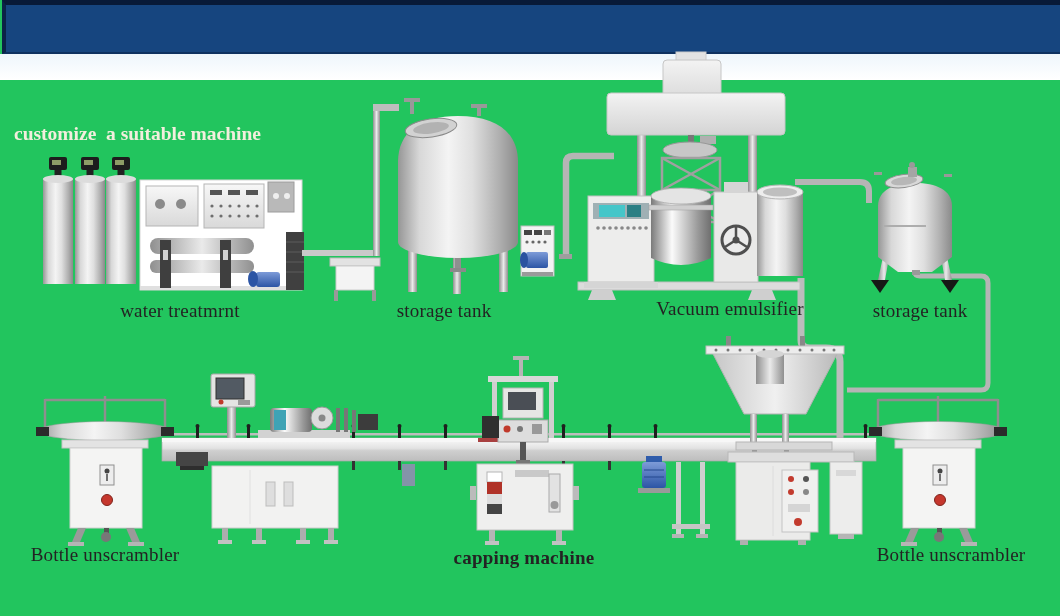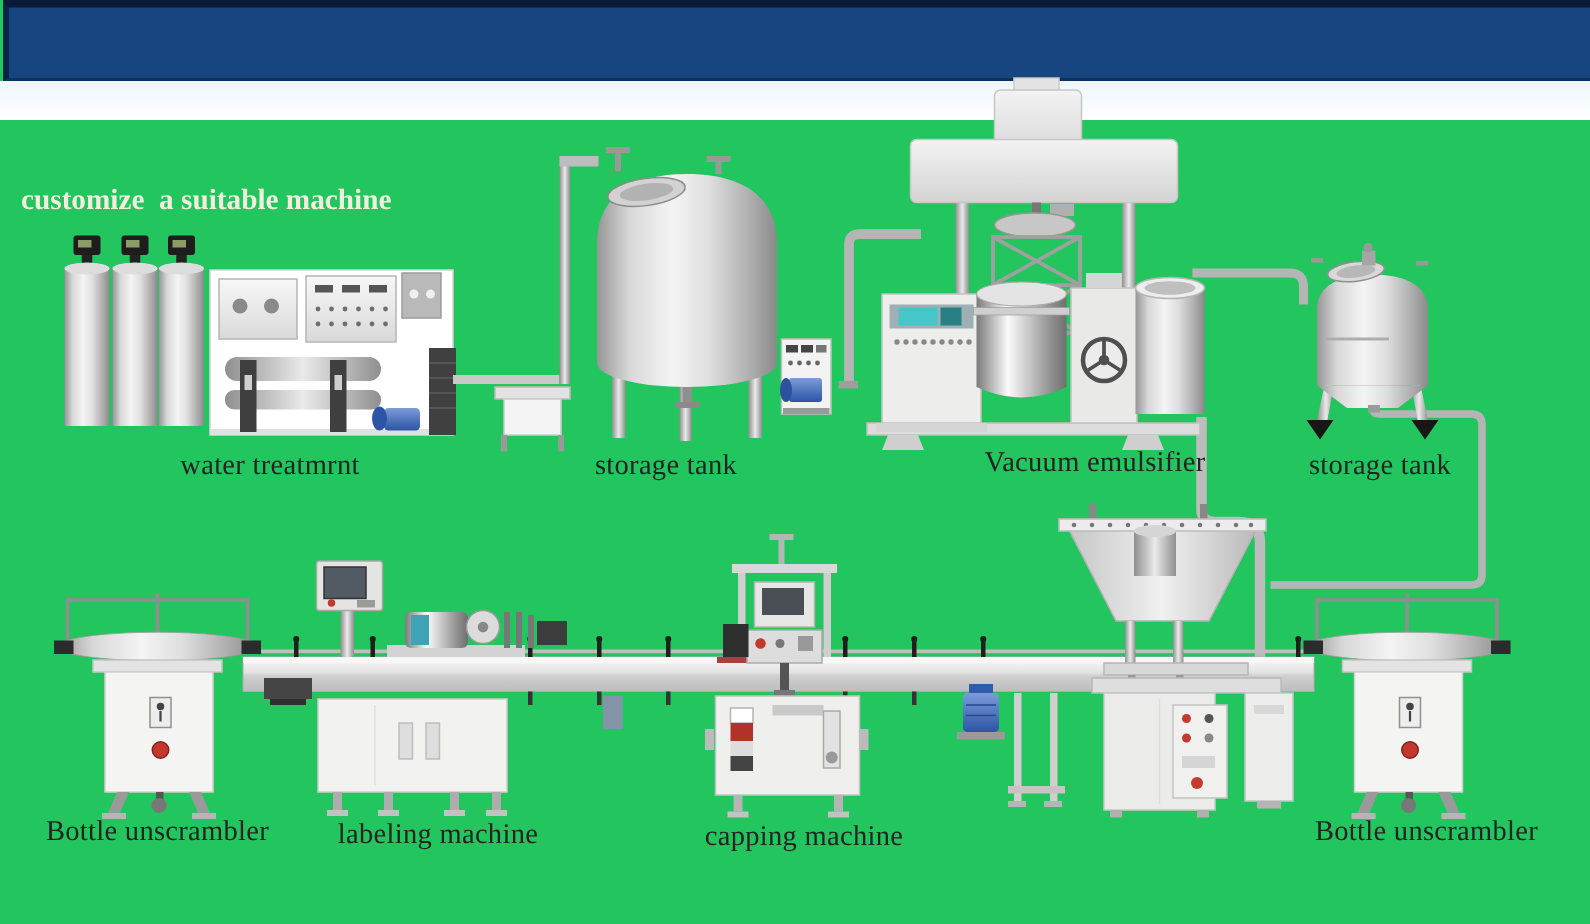--- a/index.html
+++ b/index.html
@@ -471,16 +471,15 @@
       <rect x="901" y="542" width="16" height="4" fill="#b5b5b5"></rect>
         <rect x="961" y="542" width="16" height="4" fill="#b5b5b5"></rect>
     </g>
   </svg>
 
   <div class="mlabel" style="left:180px;top:300px;">water treatmrnt</div>
   <div class="mlabel" style="left:444px;top:300px;">storage tank</div>
   <div class="mlabel" style="left:690px;top:298px;margin-left:40px;">Vacuum emulsifier</div>
   <div class="mlabel" style="left:920px;top:300px;">storage tank</div>
   <div class="mlabel" style="left:105px;top:544px;">Bottle unscrambler</div>
-  <div class="mlabel" style="left:292px;top:546px;">labeling machine</div>
-  <div class="mlabel" style="left:536px;top:547px;">capping machine</div>
+  <div class="mlabel" style="left:524px;top:547px;font-weight:bold;">capping machine</div>
   <div class="mlabel" style="left:951px;top:544px;">Bottle unscrambler</div>
 </div>
 
 </body></html>

